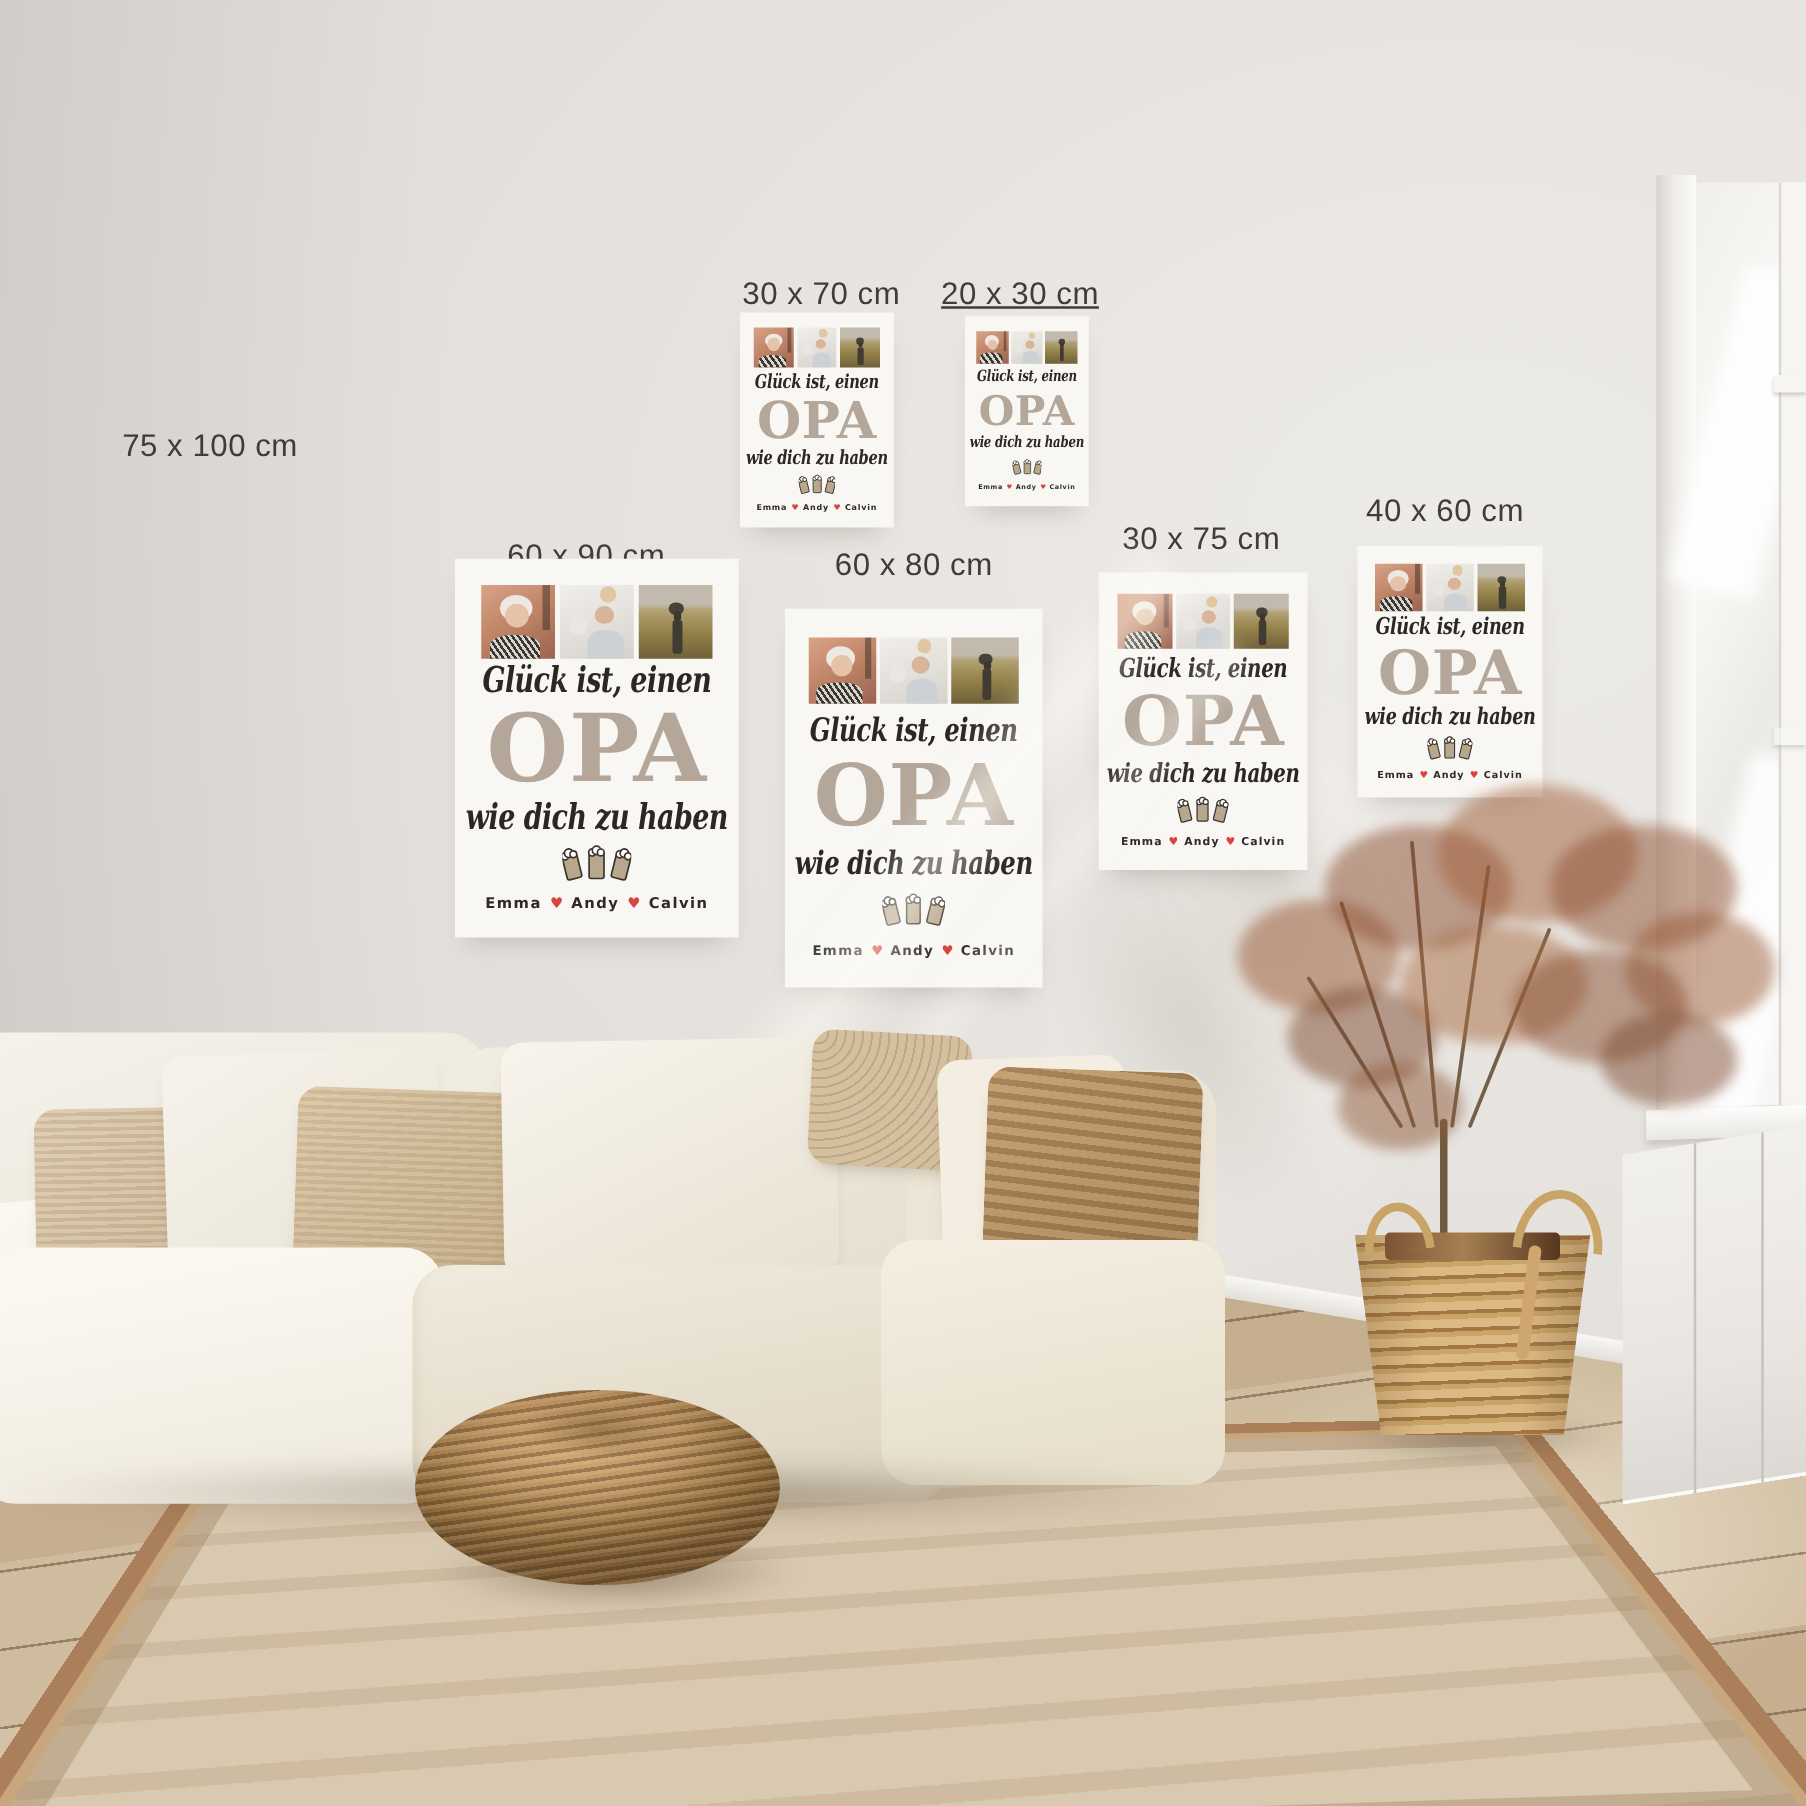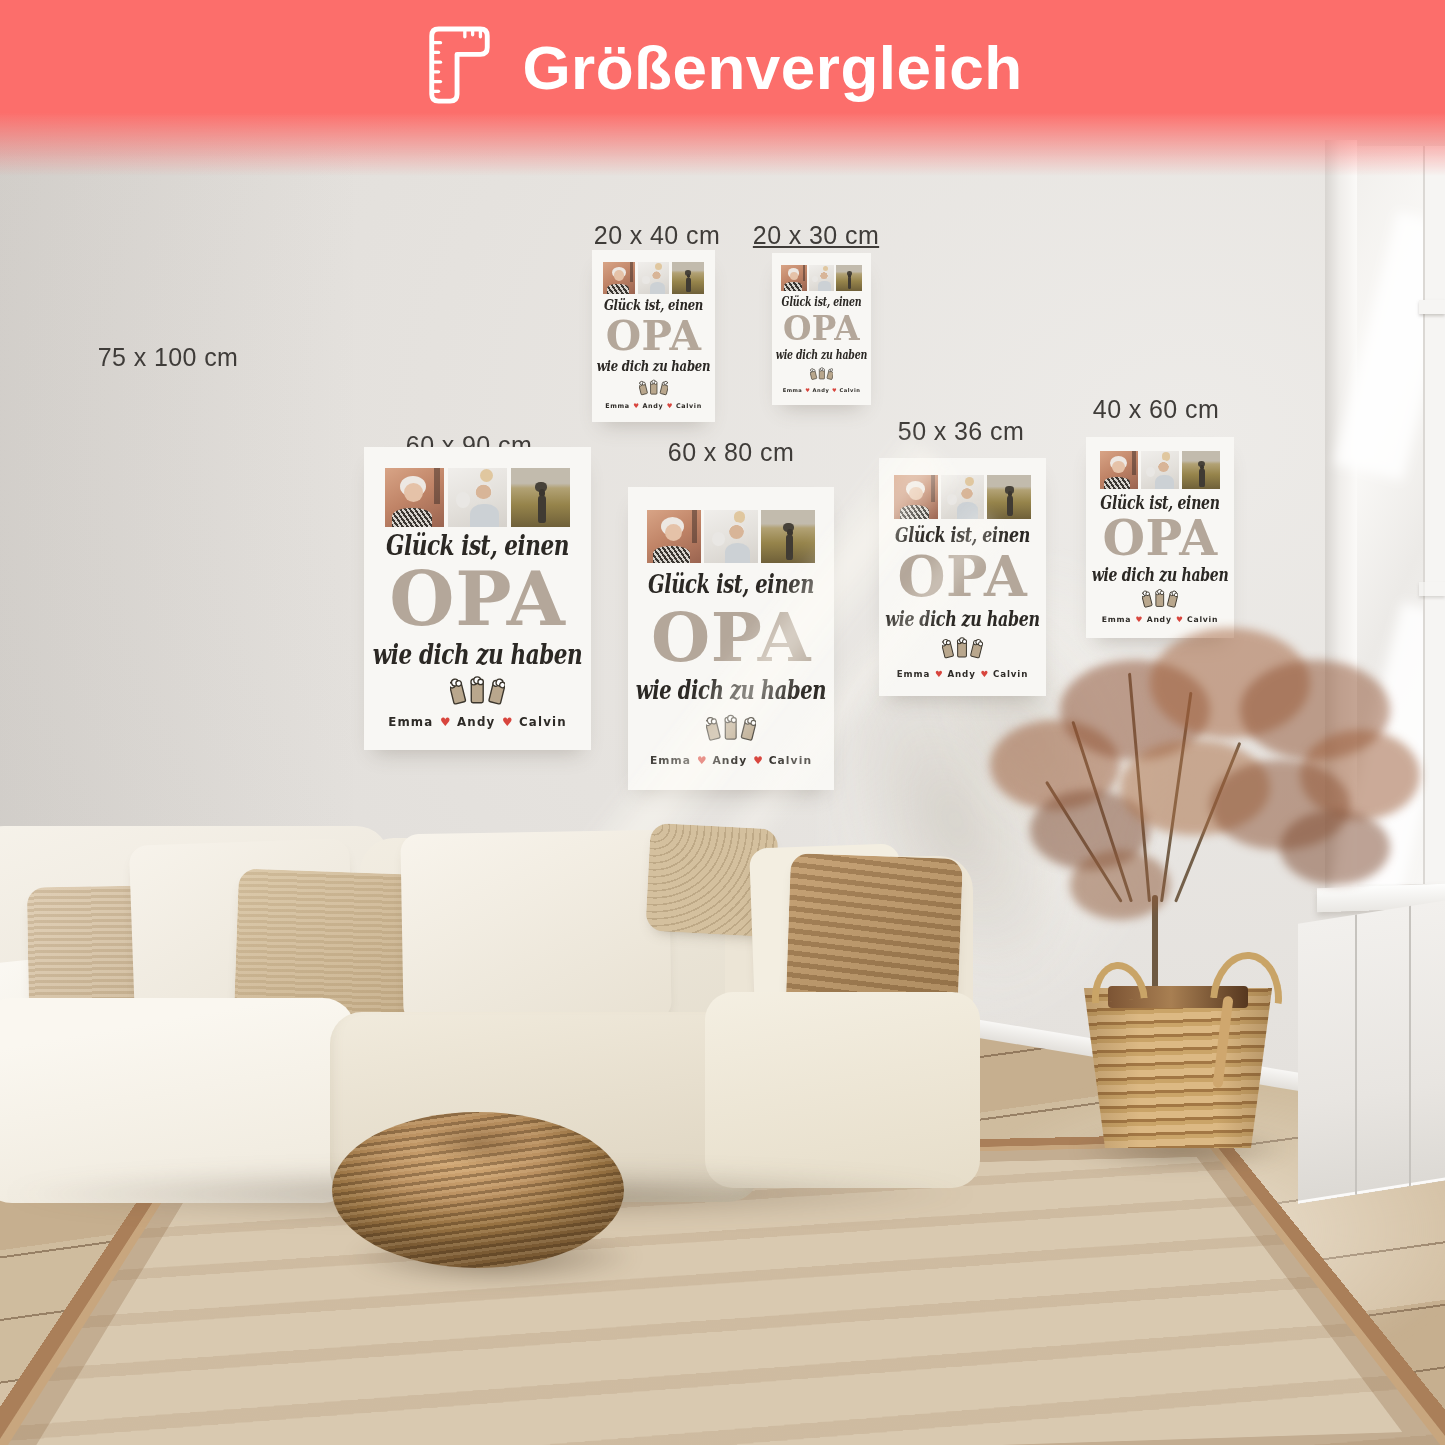--- a/index.html
+++ b/index.html
@@ -212,25 +212,25 @@
   <div class="floor-light"></div>
   <div class="baseboard"></div>
   <div class="cabinet">
     <div class="cab-seam" style="left:38%;"></div>
     <div class="cab-seam" style="left:74%;"></div>
   </div>
 
   <div class="rug"></div>
 
   <div class="size-label" style="left:168px;top:343px;text-align:center;">75 x 100 cm</div>
-  <div class="size-label" style="left:657px;top:221px;">20 x 40 cm</div>
+  <div class="size-label" style="left:657px;top:221px;">30 x 70 cm</div>
   <div class="size-label" style="left:816px;top:221px;text-decoration:underline;">20 x 30 cm</div>
   <div class="size-label" style="left:469px;top:399px;margin-top:32px;">60 x 90 cm</div>
   <div class="size-label" style="left:731px;top:438px;">60 x 80 cm</div>
-  <div class="size-label" style="left:961px;top:417px;">50 x 36 cm</div>
+  <div class="size-label" style="left:961px;top:417px;">30 x 75 cm</div>
   <div class="size-label" style="left:1156px;top:395px;">40 x 60 cm</div>
 
   <div class="poster" style="--fs:12.3px;left:592px;top:250px;width:123px;height:172px;">
     <div class="pi">
       <div class="photos">
         <div class="ph ph1">
             <i class="p1-frame"></i>
             <i class="p1-hair"></i>
             <i class="p1-face"></i>
             <i class="p1-shirt"></i>
@@ -566,33 +566,14 @@
     <div class="pillow pw-g"></div>
     <div class="cush seat-1"></div>
     <div class="cush seat-2"></div>
     <div class="cush seat-3"></div>
     <div class="sofa-undershadow"></div>
   </div>
 
   <div class="pouf-shadow"></div>
   <div class="pouf"></div>
 
-  <div class="banner">
-    <div class="banner-row">
-      <svg width="74" height="84" viewBox="0 0 76 86">
-        <path d="M17,4 Q10,4 10,11 V71 Q10,78 17,78 H29 Q36,78 36,71 V30 H60 Q67,30 67,23 V11 Q67,4 60,4 Z" fill="none" stroke="#ffffff" stroke-width="5" stroke-linejoin="round"></path>
-        <g stroke="#ffffff" stroke-width="3.4" stroke-linecap="round">
-          <line x1="10" y1="18" x2="19" y2="18"></line>
-          <line x1="10" y1="28" x2="17" y2="28"></line>
-          <line x1="10" y1="38" x2="19" y2="38"></line>
-          <line x1="10" y1="48" x2="17" y2="48"></line>
-          <line x1="10" y1="58" x2="19" y2="58"></line>
-          <line x1="10" y1="68" x2="17" y2="68"></line>
-          <line x1="44" y1="4" x2="44" y2="12"></line>
-          <line x1="52" y1="4" x2="52" y2="10"></line>
-          <line x1="60" y1="4" x2="60" y2="12"></line>
-        </g>
-      </svg>
-      <div class="banner-title">Größenvergleich</div>
-    </div>
-  </div>
 
 </div>
 
 </body></html>

